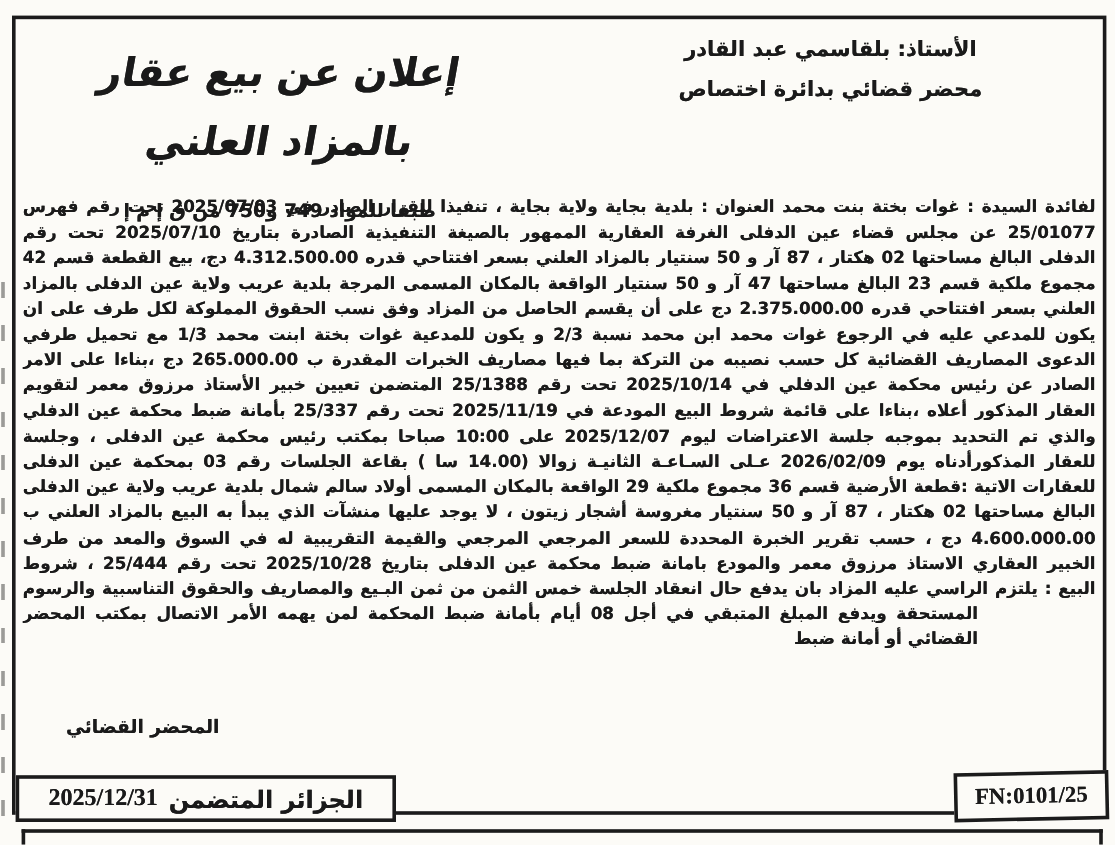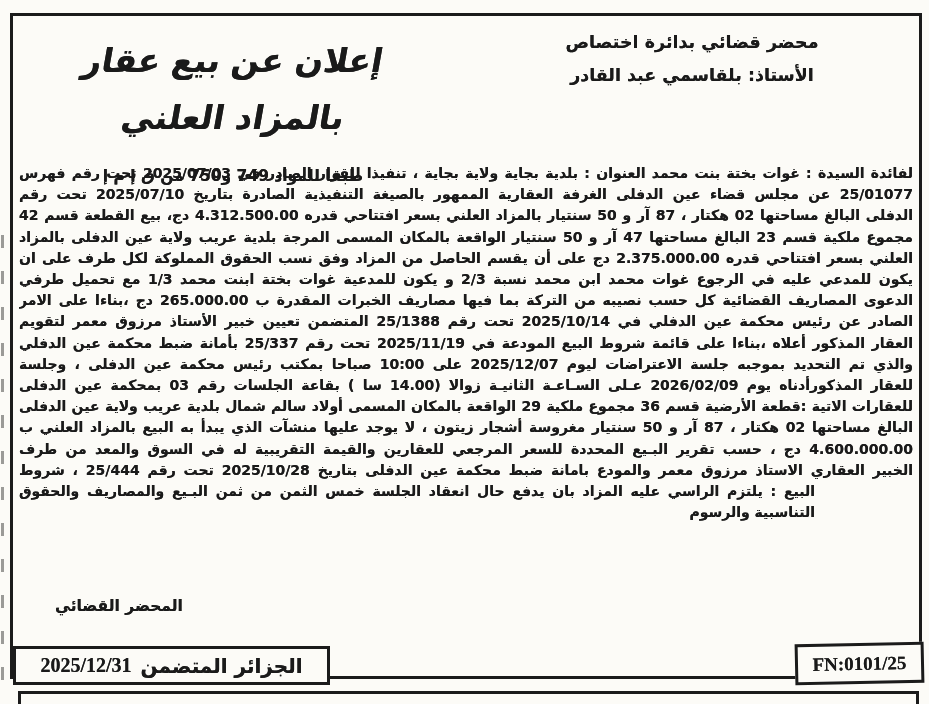--- a/index.html
+++ b/index.html
@@ -65,22 +65,22 @@
 </head>
 <body>
 
 <div class="scan">
 
   <div class="edge-artifact"></div>
 
   <div class="frame">
 
     <div class="header-right rtl">
+      <div>الأستاذ: بلقاسمي عبد القادر</div>
       <div>محضر قضائي بدائرة اختصاص</div>
-      <div>الأستاذ: بلقاسمي عبد القادر</div>
     </div>
 
     <div class="title rtl">
       <div class="t1">إعلان عن بيع عقار</div>
       <div class="t1">بالمزاد العلني</div>
       <div class="t2">طبقا للمواد 749 و750 من ق إ م إ</div>
     </div>
 
     <div class="body-text rtl" id="bodyLines">
         <div class="body-line">لفائدة السيدة : غوات بختة بنت محمد العنوان : بلدية بجاية ولاية بجاية ، تنفيذا للقرار الصادر في 2025/07/03 تحت رقم فهرس</div>
@@ -89,23 +89,24 @@
         <div class="body-line">مجموع ملكية قسم 23 البالغ مساحتها 47 آر و 50 سنتيار الواقعة بالمكان المسمى المرجة بلدية عريب ولاية عين الدفلى بالمزاد</div>
         <div class="body-line">العلني بسعر افتتاحي قدره 2.375.000.00 دج على أن يقسم الحاصل من المزاد وفق نسب الحقوق المملوكة لكل طرف على ان</div>
         <div class="body-line">يكون للمدعي عليه في الرجوع غوات محمد ابن محمد نسبة 2/3 و يكون للمدعية غوات بختة ابنت محمد 1/3 مع تحميل طرفي</div>
         <div class="body-line">الدعوى المصاريف القضائية كل حسب نصيبه من التركة بما فيها مصاريف الخبرات المقدرة ب 265.000.00 دج ،بناءا على الامر</div>
         <div class="body-line">الصادر عن رئيس محكمة عين الدفلي في 2025/10/14 تحت رقم 25/1388 المتضمن تعيين خبير الأستاذ مرزوق معمر لتقويم</div>
         <div class="body-line">العقار المذكور أعلاه ،بناءا على قائمة شروط البيع المودعة في 2025/11/19 تحت رقم 25/337 بأمانة ضبط محكمة عين الدفلي</div>
         <div class="body-line">والذي تم التحديد بموجبه جلسة الاعتراضات ليوم 2025/12/07 على 10:00 صباحا بمكتب رئيس محكمة عين الدفلى ، وجلسة</div>
         <div class="body-line">للعقار المذكورأدناه يوم 2026/02/09 عـلى السـاعـة الثانيـة زوالا (14.00 سا ) بقاعة الجلسات رقم 03 بمحكمة عين الدفلى</div>
         <div class="body-line">للعقارات الاتية :قطعة الأرضية قسم 36 مجموع ملكية 29 الواقعة بالمكان المسمى أولاد سالم شمال بلدية عريب ولاية عين الدفلى</div>
         <div class="body-line">البالغ مساحتها 02 هكتار ، 87 آر و 50 سنتيار مغروسة أشجار زيتون ، لا يوجد عليها منشآت الذي يبدأ به البيع بالمزاد العلني ب</div>
-        <div class="body-line">4.600.000.00 دج ، حسب تقرير البـيع المحددة للسعر المرجعي للعقارين والقيمة التقريبية له في السوق والمعد من طرف</div>
+        <div class="body-line">4.600.000.00 دج ، حسب تقرير الخبرة المحددة للسعر المرجعي المرجعي والقيمة التقريبية له في السوق والمعد من طرف</div>
         <div class="body-line">الخبير العقاري الاستاذ مرزوق معمر والمودع بامانة ضبط محكمة عين الدفلى بتاريخ 2025/10/28 تحت رقم 25/444 ، شروط</div>
         <div class="body-line">البيع : يلتزم الراسي عليه المزاد بان يدفع حال انعقاد الجلسة خمس الثمن من ثمن البـيع والمصاريف والحقوق التناسبية والرسوم</div>
+        <div class="body-line">المستحقة ويدفع المبلغ المتبقي في أجل 08 أيام بأمانة ضبط المحكمة لمن يهمه الأمر الاتصال بمكتب المحضر القضائي أو أمانة ضبط</div>
       </div>
 
     <div class="sig rtl">المحضر القضائي</div>
 
   </div>
 
   <div class="stamp-left rtl">
     <span>الجزائر المتضمن</span>
     <span class="serif">2025/12/31</span>
   </div>

